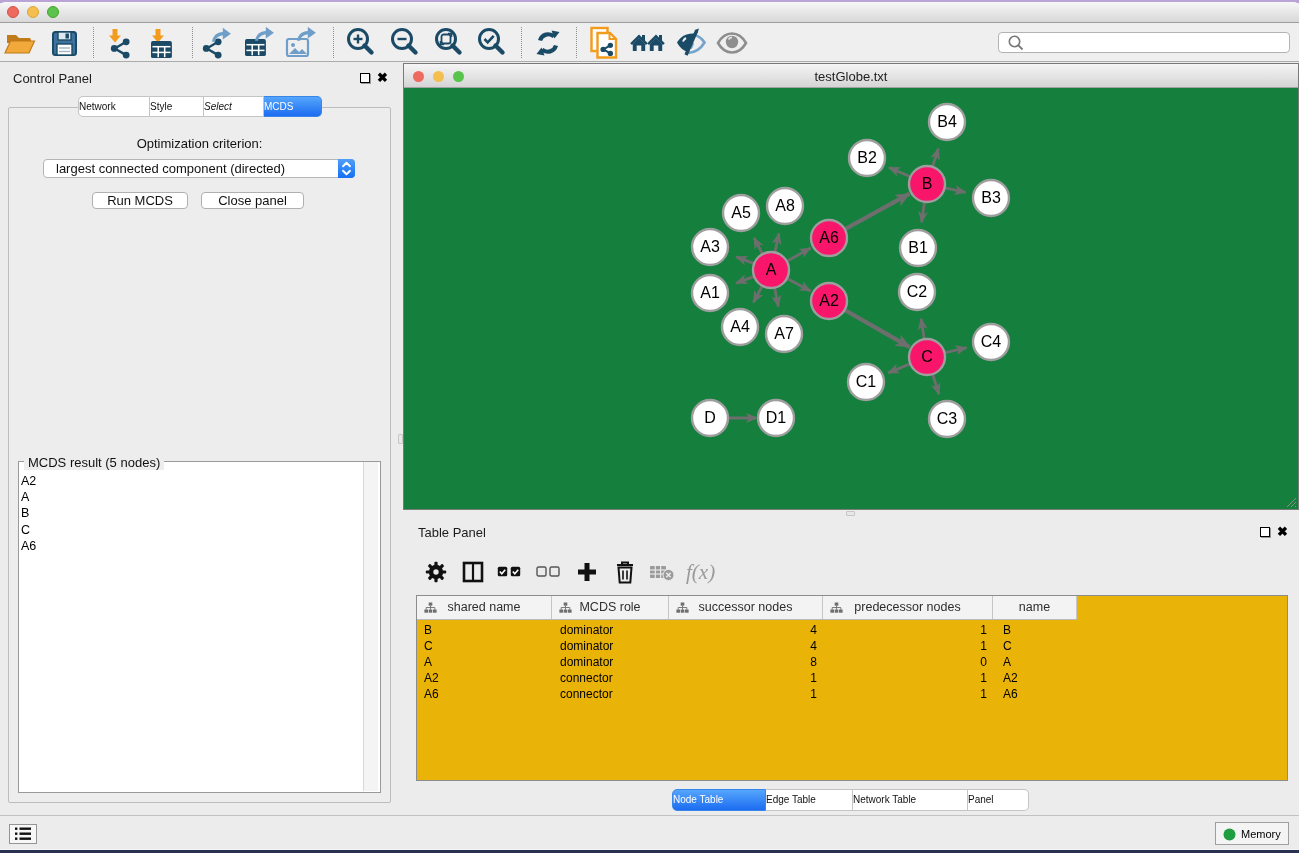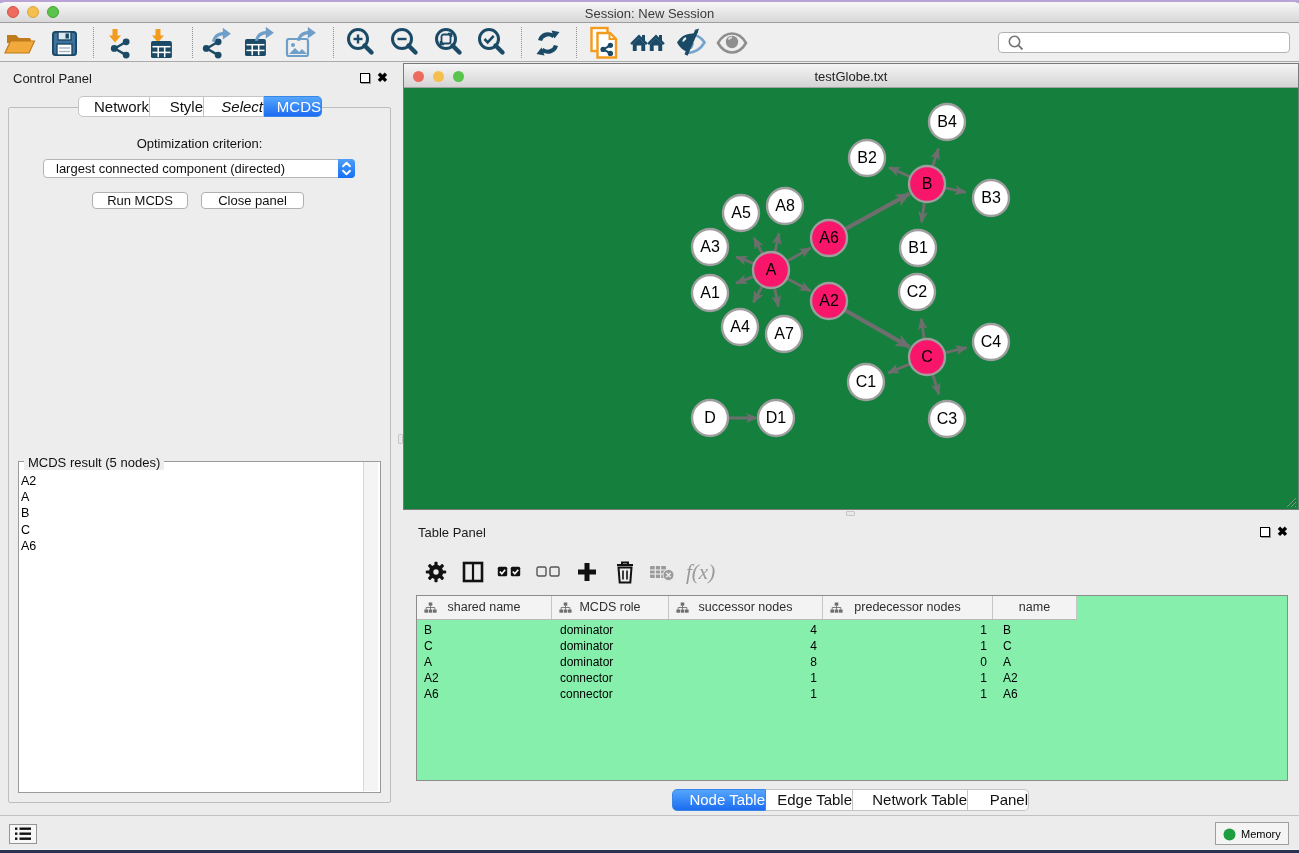--- a/index.html
+++ b/index.html
@@ -12,57 +12,56 @@
 .tl { position:absolute; top:4px; width:12px; height:12px; border-radius:50%; }
 #toolbar { left:0; top:23px; width:1299px; height:39px; background:#efefef; border-bottom:1px solid #ababab; }
 .tsep { position:absolute; top:4px; height:31px; border-left:1px dotted #8f8f8f; }
 #searchbox { left:998px; top:9px; width:292px; height:21px; background:#fff; border:1px solid #b3b3b3; border-radius:4px; }
 
 #cp-title { left:13px; top:71px; font-size:13px; color:#1c1c1c; }
 .floatbox { width:10px; height:10px; border:1.5px solid #000; background:#fff; box-shadow:1px 1px 0 #999; }
 .xicon { font-size:13px; font-weight:bold; color:#000; line-height:10px; }
 #cp-panel { left:8px; top:107px; width:383px; height:696px; background:#ededed; border:1px solid #bdbdbd; border-radius:2px; }
 .seg { position:absolute; display:flex; }
-.seg div { border:1px solid #c4c4c4; border-left:none; background:#fff; color:#111; text-align:right; font-size:15px; line-height:19px; }
+.seg div { border:1px solid #c4c4c4; border-left:none; background:#fff; color:#111; text-align:left; font-size:10px; line-height:19px; }
 .seg div:first-child { border-left:1px solid #c4c4c4; border-radius:5px 0 0 5px; }
 .seg div:last-child { border-radius:0 5px 5px 0; }
 .seg div.sel { background:linear-gradient(#55a6fc,#1c6cf1); color:#fff; border-color:#3a86e8; }
 #opt-label { left:8px; top:136px; width:383px; text-align:center; font-size:13px; color:#111; }
 #dropdown { left:43px; top:159px; width:312px; height:19px; background:#fff; border:1px solid #b5b5b5; border-radius:4px; font-size:13px; color:#111; line-height:17px; padding-left:12px; }
 #dd-btn { left:338px; top:159px; width:17px; height:19px; border-radius:0 4px 4px 0; background:linear-gradient(#4f9ef8,#1470f5); }
 .btn { position:absolute; height:17px; background:#fff; border:1px solid #b0b0b0; border-radius:4px; font-size:13px; color:#111; text-align:center; line-height:15px; }
 #fieldset { left:18px; top:461px; width:363px; height:332px; border:1px solid #9a9a9a; background:#fff; }
 #fs-legend { left:24px; top:455px; background:#ededed; padding:0 4px; font-size:13px; color:#111; }
 #fs-list { left:21px; top:473px; font-size:12.5px; color:#000; line-height:16.2px; }
 #fs-scroll { left:363px; top:462px; width:15px; height:329px; background:#f4f4f4; border-left:1px solid #d8d8d8; }
 
 #net-win { left:403px; top:63px; width:896px; height:447px; border:1px solid #7a7a7a; background:#15803d; }
 #net-title { position:absolute; left:0; top:0; width:100%; height:24px; background:linear-gradient(#f5f5f5,#d4d4d4); border-bottom:1px solid #a3a3a3; }
 #net-title .title { position:absolute; left:0; right:0; top:5px; text-align:center; font-size:13px; color:#222; }
 .tl2 { position:absolute; top:7px; width:11px; height:11px; border-radius:50%; }
 
 #tp-title { left:418px; top:525px; font-size:13px; color:#1c1c1c; }
-#table { left:416px; top:595px; width:872px; height:186px; background:#86efac; border:1px solid #8c8c8c; }
+#table { left:416px; top:595px; width:872px; height:186px; background:#eab308; border:1px solid #8c8c8c; }
 .th { position:absolute; top:0; height:23px; background:#f3f3f3; border-right:1px solid #c6c6c6; font-size:12.5px; color:#2e2e2e; text-align:center; line-height:23px; }
 .th svg.hic { position:absolute; left:7px; top:6px; }
 .td { position:absolute; font-size:12px; color:#000; }
 
 #statusbar { left:0; top:815px; width:1299px; height:34px; background:#ececec; border-top:1px solid #c2c2c2; }
 #darkstrip { left:0; top:849px; width:1299px; height:4px; background:#2b3150; border-top:1px solid #f5f5f5; }
 #memorybtn { left:1215px; top:822px; width:74px; height:23px; background:#f4f4f4; border:1px solid #9e9e9e; font-size:11px; color:#000; }
 #listbtn { left:9px; top:824px; width:28px; height:20px; background:#f7f7f7; border:1px solid #949494; }
 </style>
 </head>
 <body>
 <div class="abs" id="purple"></div>
 <div class="abs" id="titlebar">
   <div class="tl" style="left:7px; background:#ee6a5f; border:1px solid #d55249;"></div>
   <div class="tl" style="left:27px; background:#f5bf4f; border:1px solid #dba43b;"></div>
   <div class="tl" style="left:47px; background:#5cc34e; border:1px solid #48a32c;"></div>
-  <div class="title">Session: New Session</div>
 </div>
 <div class="abs" id="toolbar">
   <div class="tsep" style="left:93px;"></div>
   <div class="tsep" style="left:192px;"></div>
   <div class="tsep" style="left:333px;"></div>
   <div class="tsep" style="left:521px;"></div>
   <div class="tsep" style="left:576px;"></div>
   <div class="abs" id="searchbox"></div>
   <svg class="abs" style="left:2px; top:4px;" width="36" height="34" viewBox="0 0 36 34">
       <path d="M5,8 h9 l3,3 h10 a2,2 0 0 1 2,2 v3 h-24 z" fill="#c07b1a"></path>

